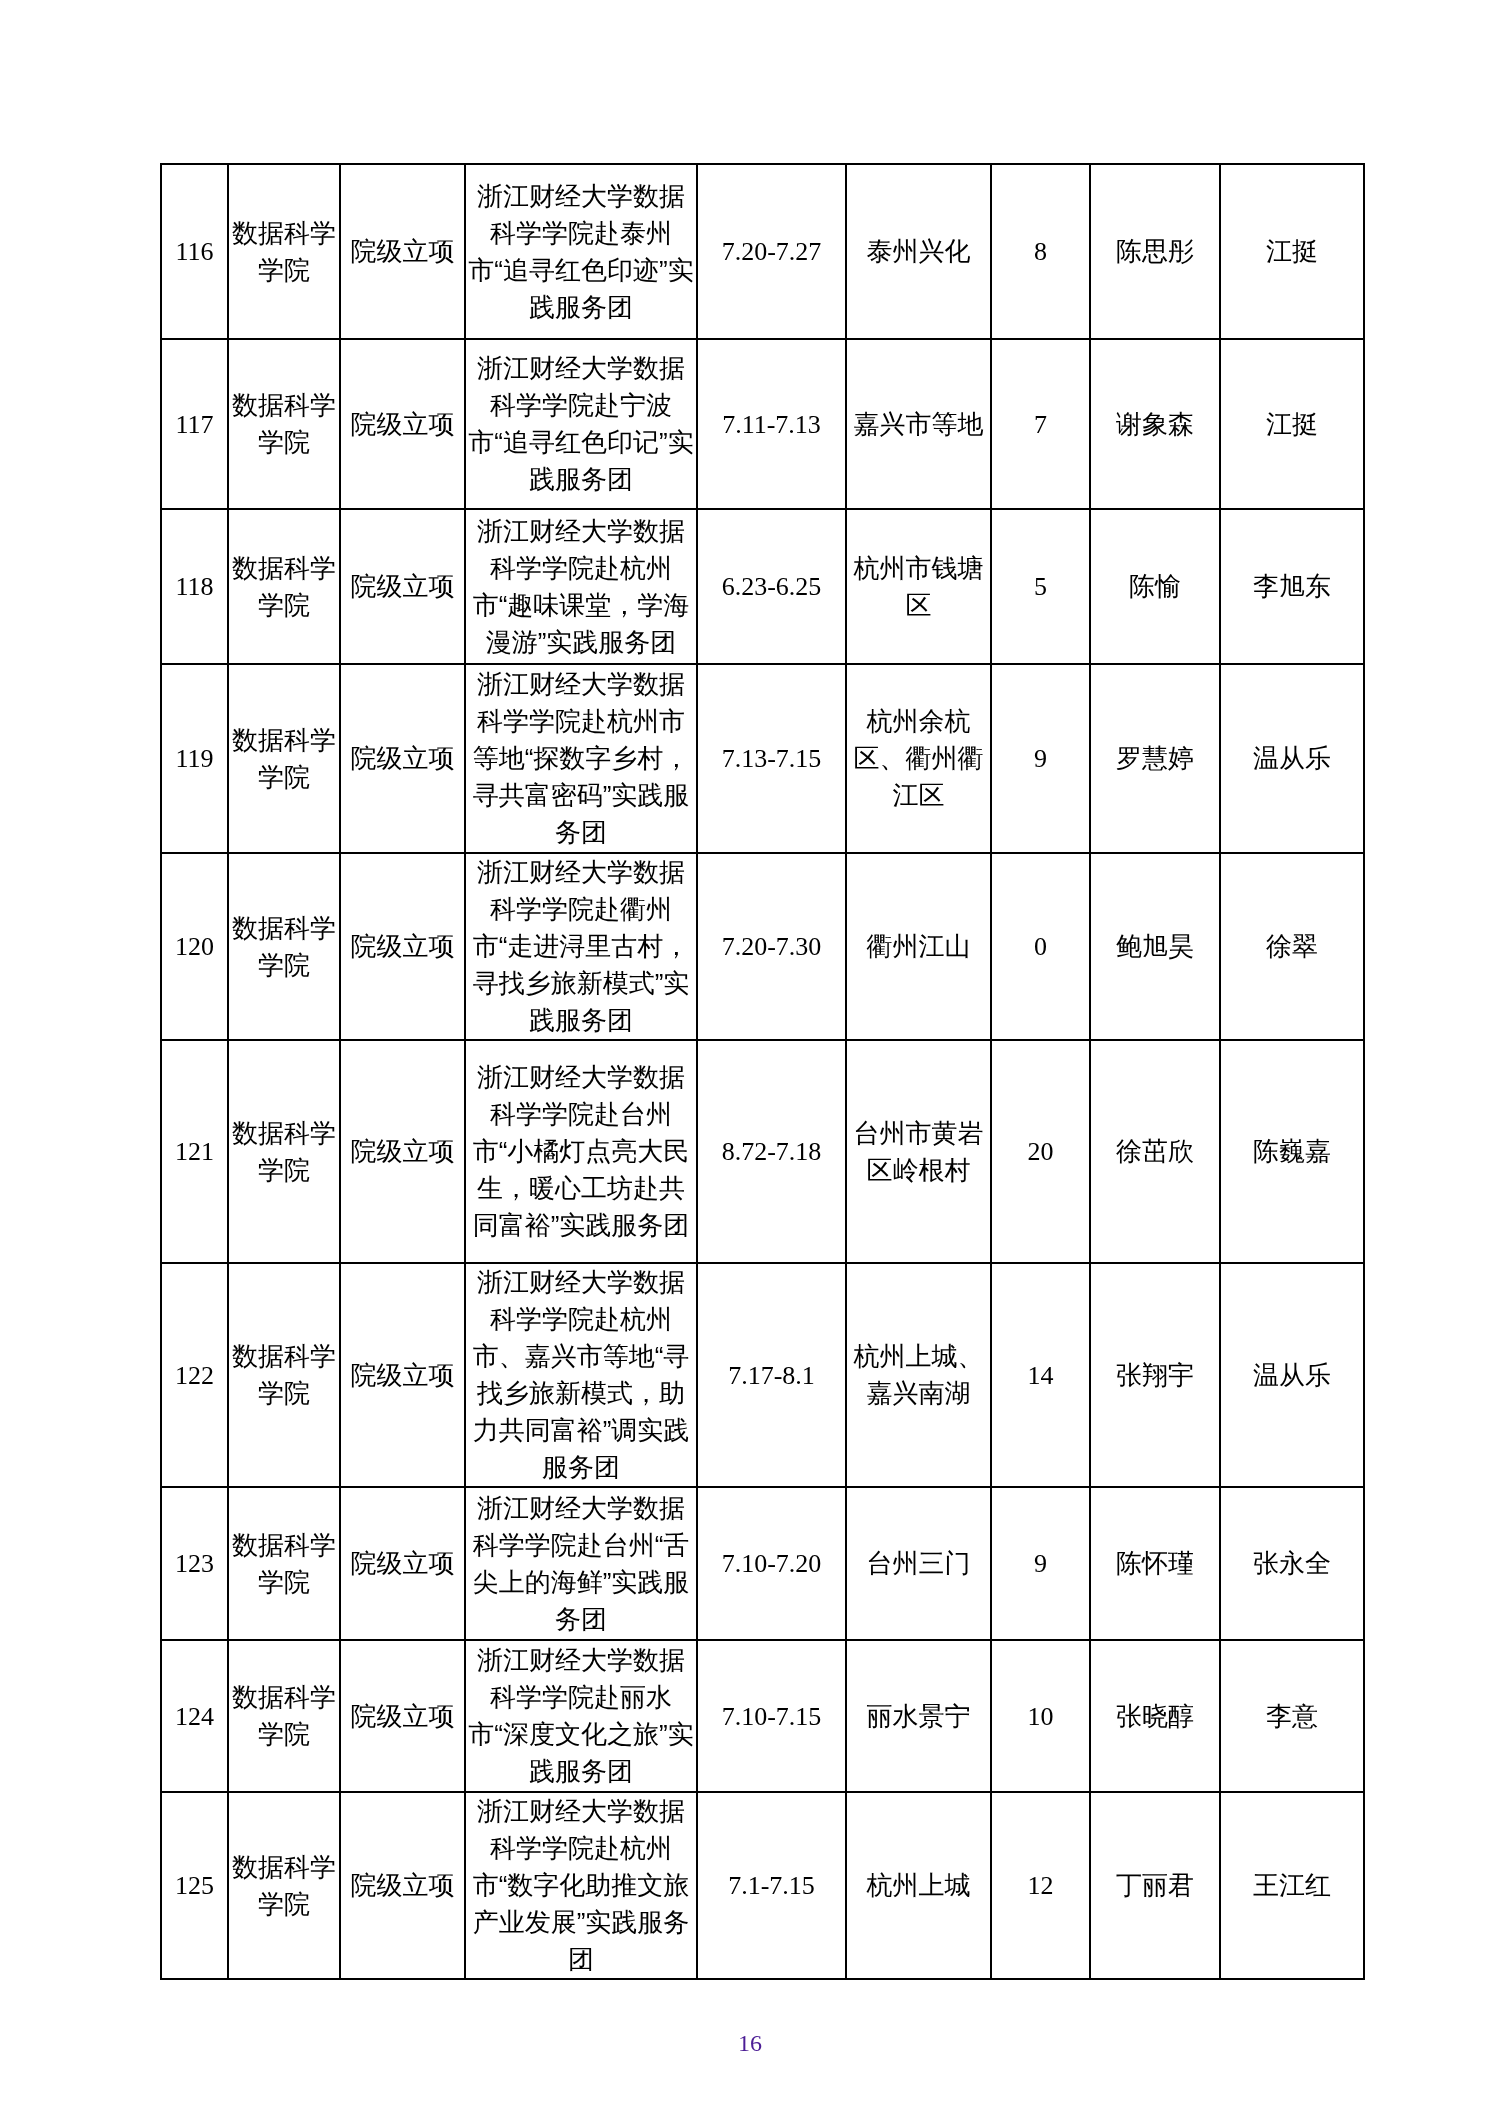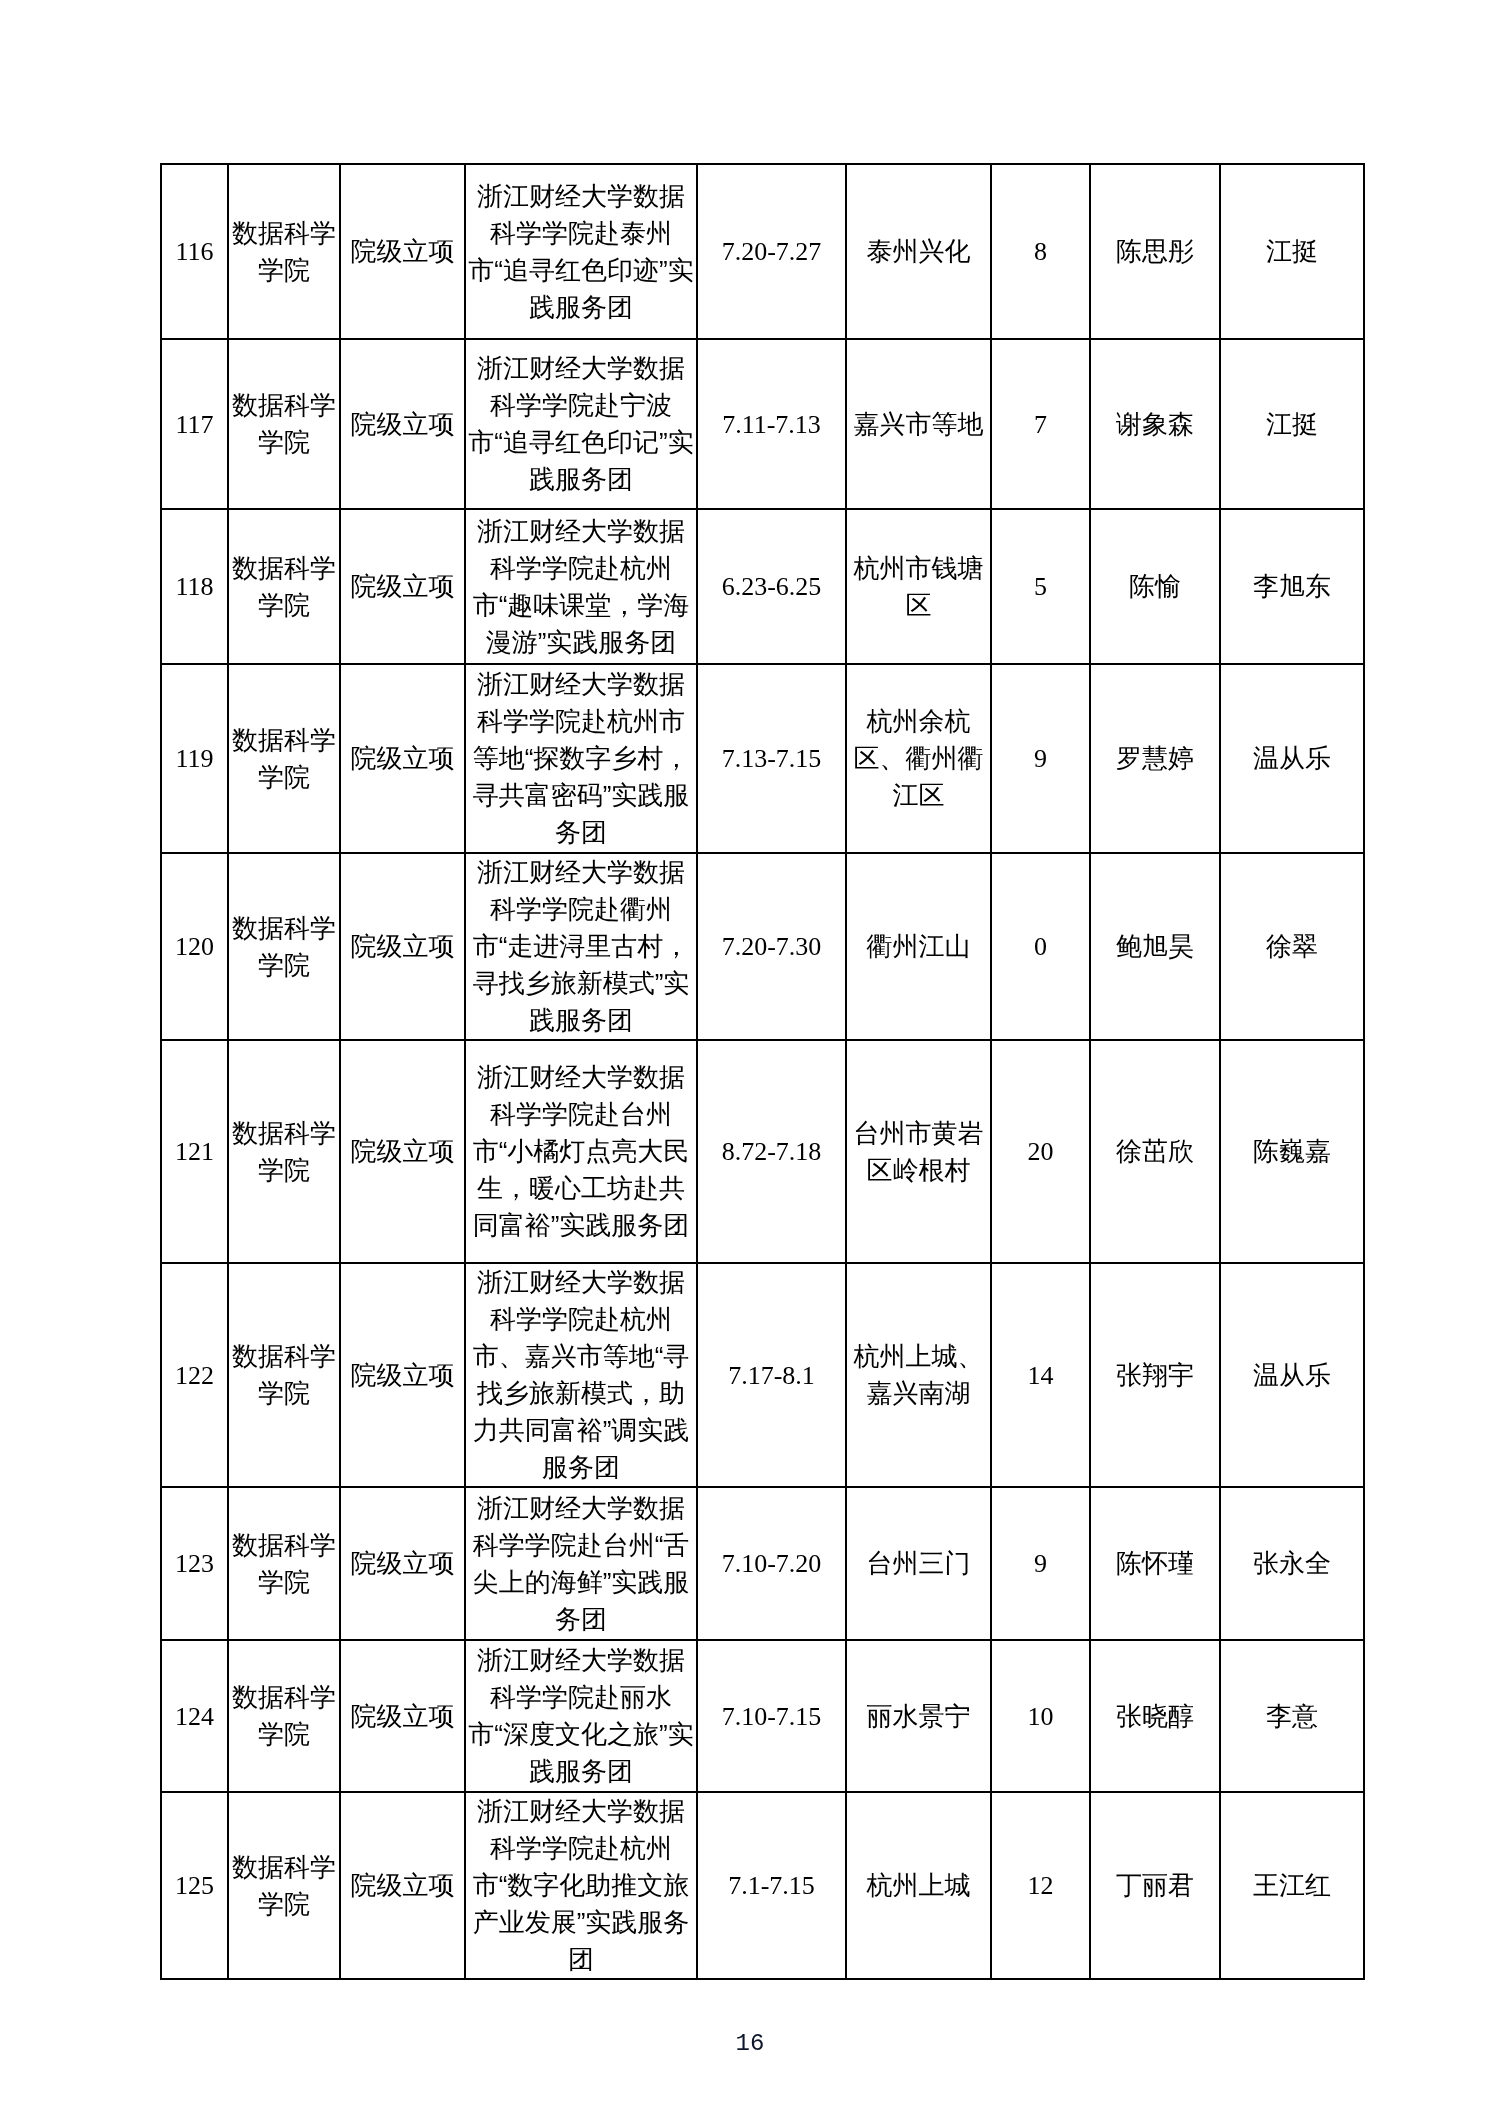--- a/index.html
+++ b/index.html
@@ -64,22 +64,22 @@
   tbody tr:nth-child(9)  { height: 152px; }
   tbody tr:nth-child(10) { height: 183px; }
 
   .page-number {
     position: absolute;
     left: 0;
     right: 0;
     top: 2030px;
     text-align: center;
     font-size: 24px;
-    color: #0f172a;
-    font-family: Liberation Mono, monospace;
+    color: #4c1d95;
+    font-family: Liberation Serif, serif;
   }
 </style>
 </head>
 <body>
 
 <div class="page">
 
   <table class="practice-table">
     <tbody>
         <tr>

